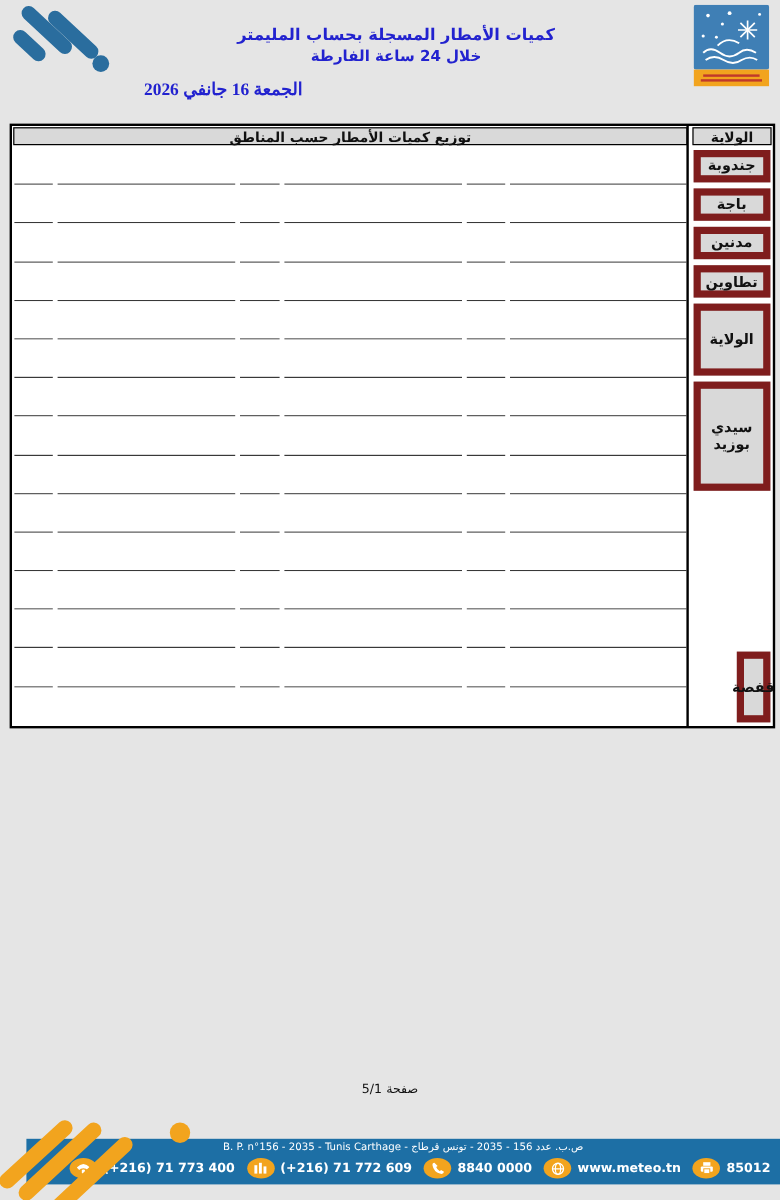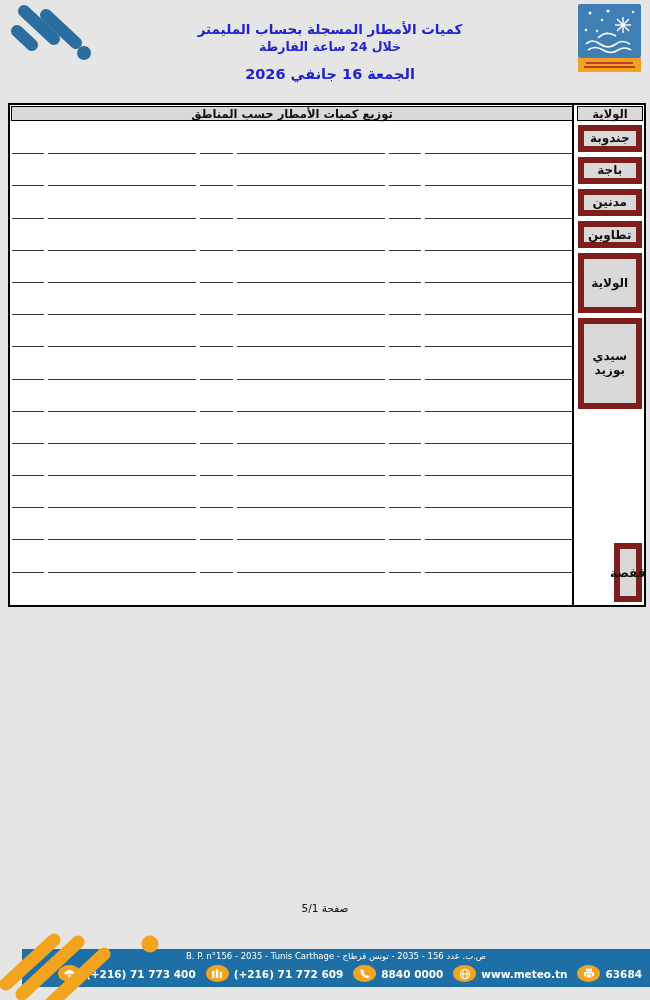--- a/index.html
+++ b/index.html
@@ -3,22 +3,22 @@
 <meta charset="utf-8">
 <style>
   html,body{margin:0;padding:0;background:#fff;}
   .page{position:relative;width:650px;height:1000px;background:#e5e5e5;overflow:hidden;
         font-family:"DejaVu Sans",sans-serif;color:#111;}
   .abs{position:absolute;}
   
   .title-block{left:120px;top:20px;width:420px;text-align:center;line-height:18px;}
   .title-l1,.title-l2{font-weight:bold;font-size:13.5px;direction:rtl;}
   .title-l2{font-size:12.5px;}
-  .date-line{left:120px;top:66px;width:420px;text-align:center;font-weight:bold;
-             font-size:14.5px;direction:rtl;}
+  .date-line{left:120px;top:66px;width:420px;text-align:left;font-weight:bold;
+             font-size:14.5px;direction:rtl;font-family:Liberation Serif, serif;}
   
   .rain-table{left:8px;top:103px;width:634px;border:2px solid #000;display:grid;
     grid-template-columns:36px 152px 37px 152px 36px 151px 70px;
     grid-template-rows:17px repeat(15,32.2px);position:relative;background:#fff;}
   .vsep{position:absolute;left:562px;top:0;bottom:0;width:2px;background:#000;z-index:1;}
   .hc{grid-row:1;margin:1px;border:1px solid #000;background:#d9d9d9;font-weight:bold;
       font-size:11.5px;display:flex;align-items:center;justify-content:center;direction:rtl;}
   .hc-wide{grid-column:1 / span 6;}
   .hc-gov{grid-column:7;margin-left:3px;}
   .gov{grid-column:7;margin:2.5px 2.5px 2.5px 4px;border:6px solid #7f1d1d;background:#d9d9d9;
@@ -240,21 +240,21 @@
           <span><a href="#">www.meteo.tn</a></span>
         </div>
         <div class="contact">
           <span class="badge">
             <svg width="12" height="11" viewBox="0 0 12 11">
               <rect x="3" y="0.5" width="6" height="3" fill="#fff"></rect>
               <rect x="1" y="4" width="10" height="4.5" rx="1" fill="#fff"></rect>
               <rect x="3.5" y="6" width="5" height="4" fill="#fff" stroke="#f2a41e" stroke-width="0.8"></rect>
             </svg>
           </span>
-          <span>63684</span>
+          <span>85012</span>
         </div>
       </div>
   </div>
 
   <svg class="abs orange-logo" viewBox="0 0 200 72">
     <g stroke="#f2a41e" stroke-width="13" stroke-linecap="round" fill="none">
       <line x1="6" y1="56" x2="54" y2="12"></line>
       <line x1="22" y1="66" x2="78" y2="14"></line>
       <line x1="46" y1="80" x2="104" y2="26"></line>
     </g>

